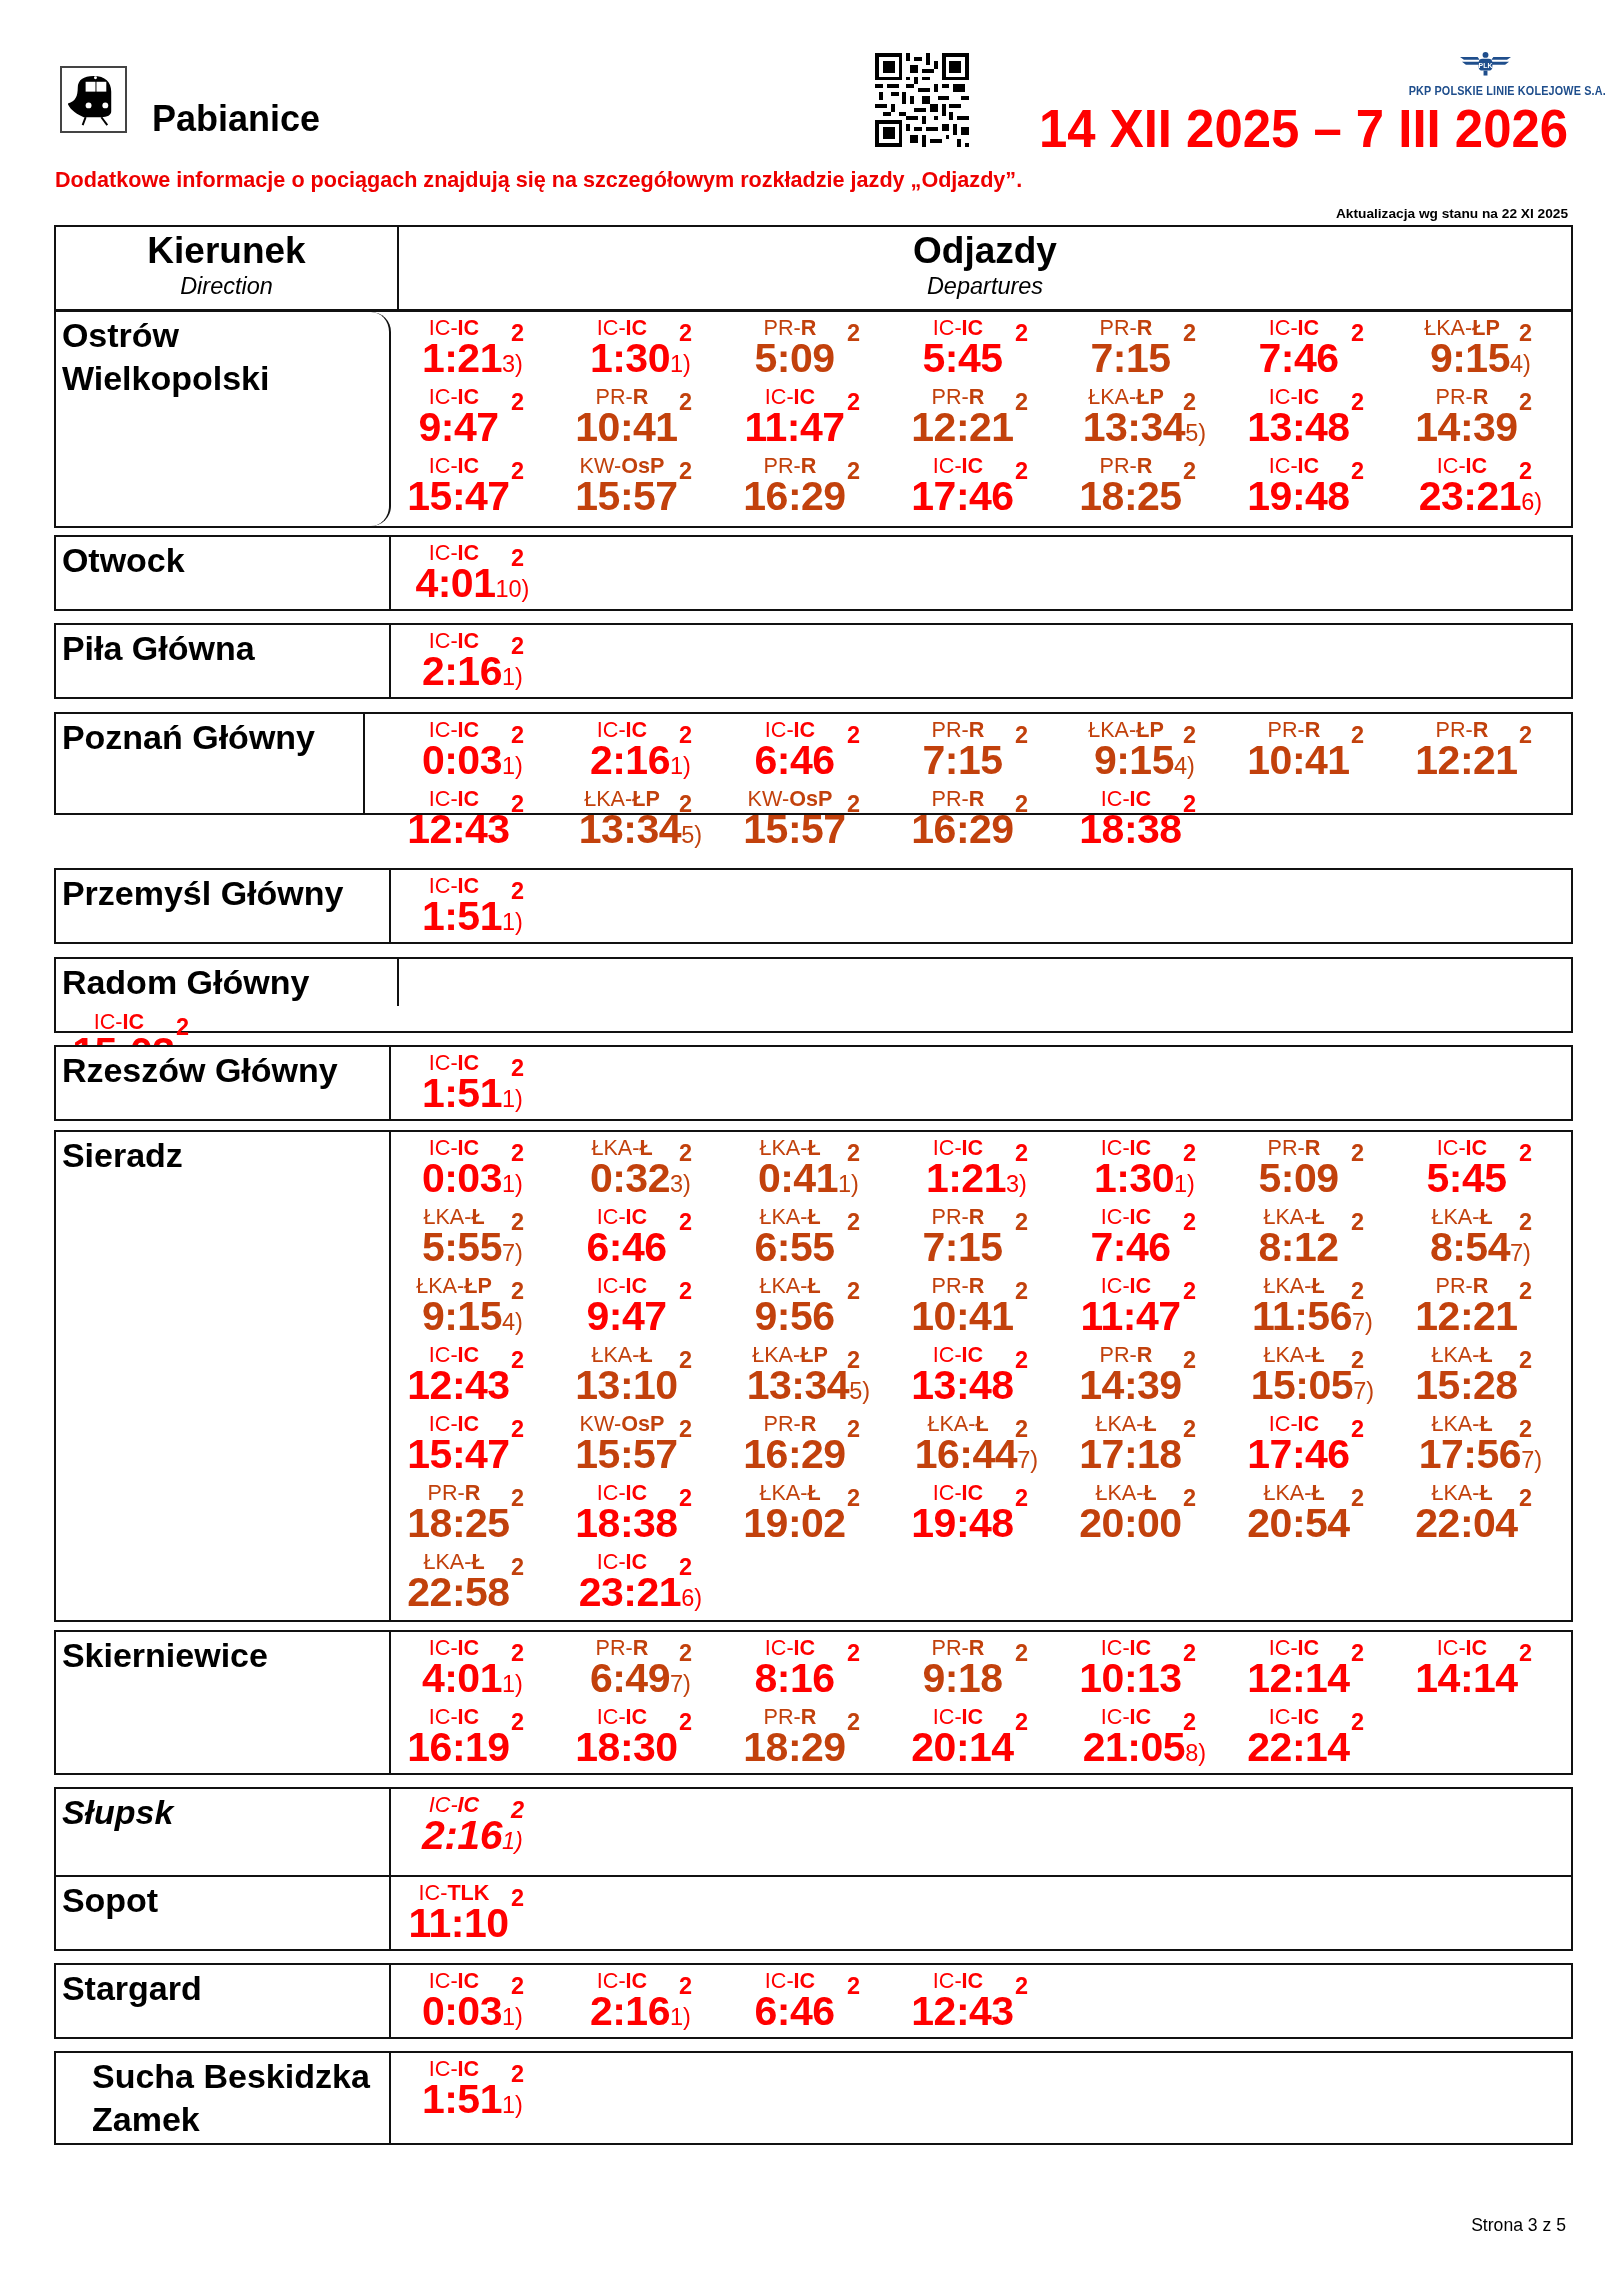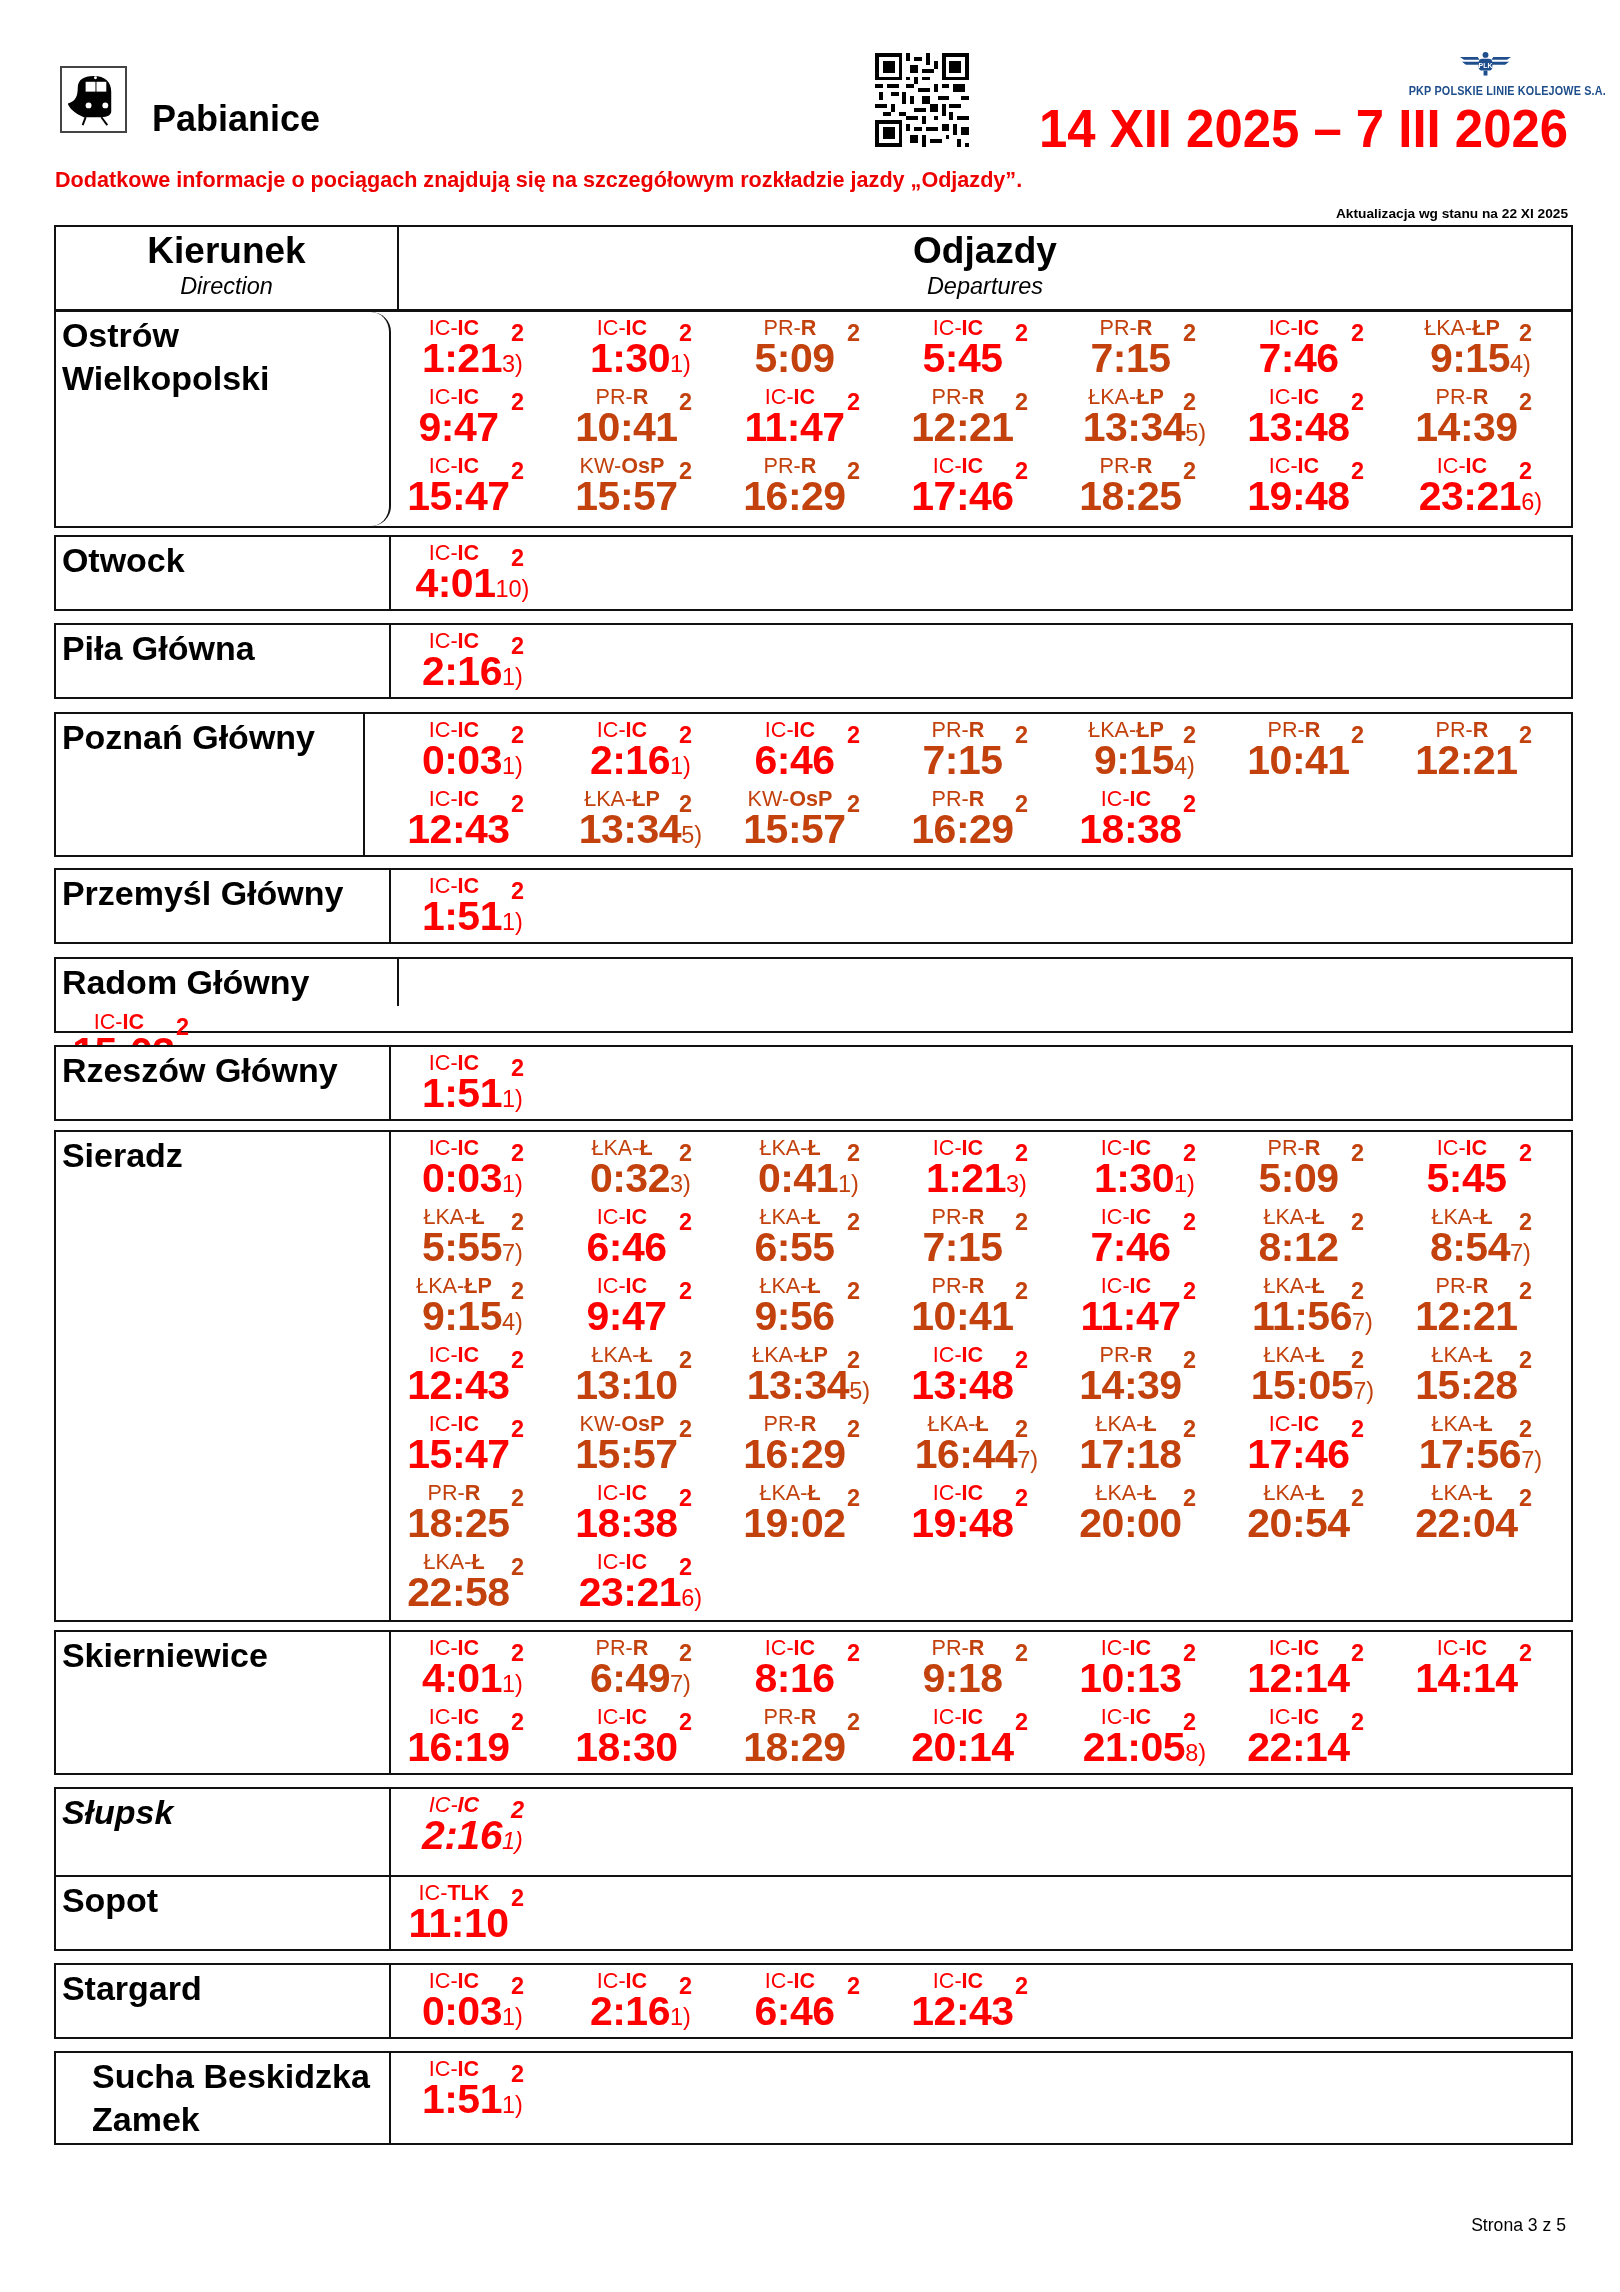--- a/index.html
+++ b/index.html
@@ -215,21 +215,21 @@
       <div class="deps">
         <div class="grid">
           <div class="entry red">
             <span class="cat"><span>IC-</span><span class="b">IC</span></span>
             <span class="cls">2</span>
             <span class="time" style="width: 147px; left: 3.9px;"><span>2:16</span><span class="fn">1)</span></span>
           </div>
         </div>
       </div>
     </div>
-    <div class="block" style="top: 712px; height: 145px; gap: 26px;">
+    <div class="block" style="top: 712px; height: 103px; gap: 26px;">
       <div class="dir">Poznań Główny</div>
       <div class="deps">
         <div class="grid">
           <div class="entry red">
             <span class="cat"><span>IC-</span><span class="b">IC</span></span>
             <span class="cls">2</span>
             <span class="time" style="width: 147px; left: 3.9px;"><span>0:03</span><span class="fn">1)</span></span>
           </div>
           <div class="entry red">
             <span class="cat"><span>IC-</span><span class="b">IC</span></span>

